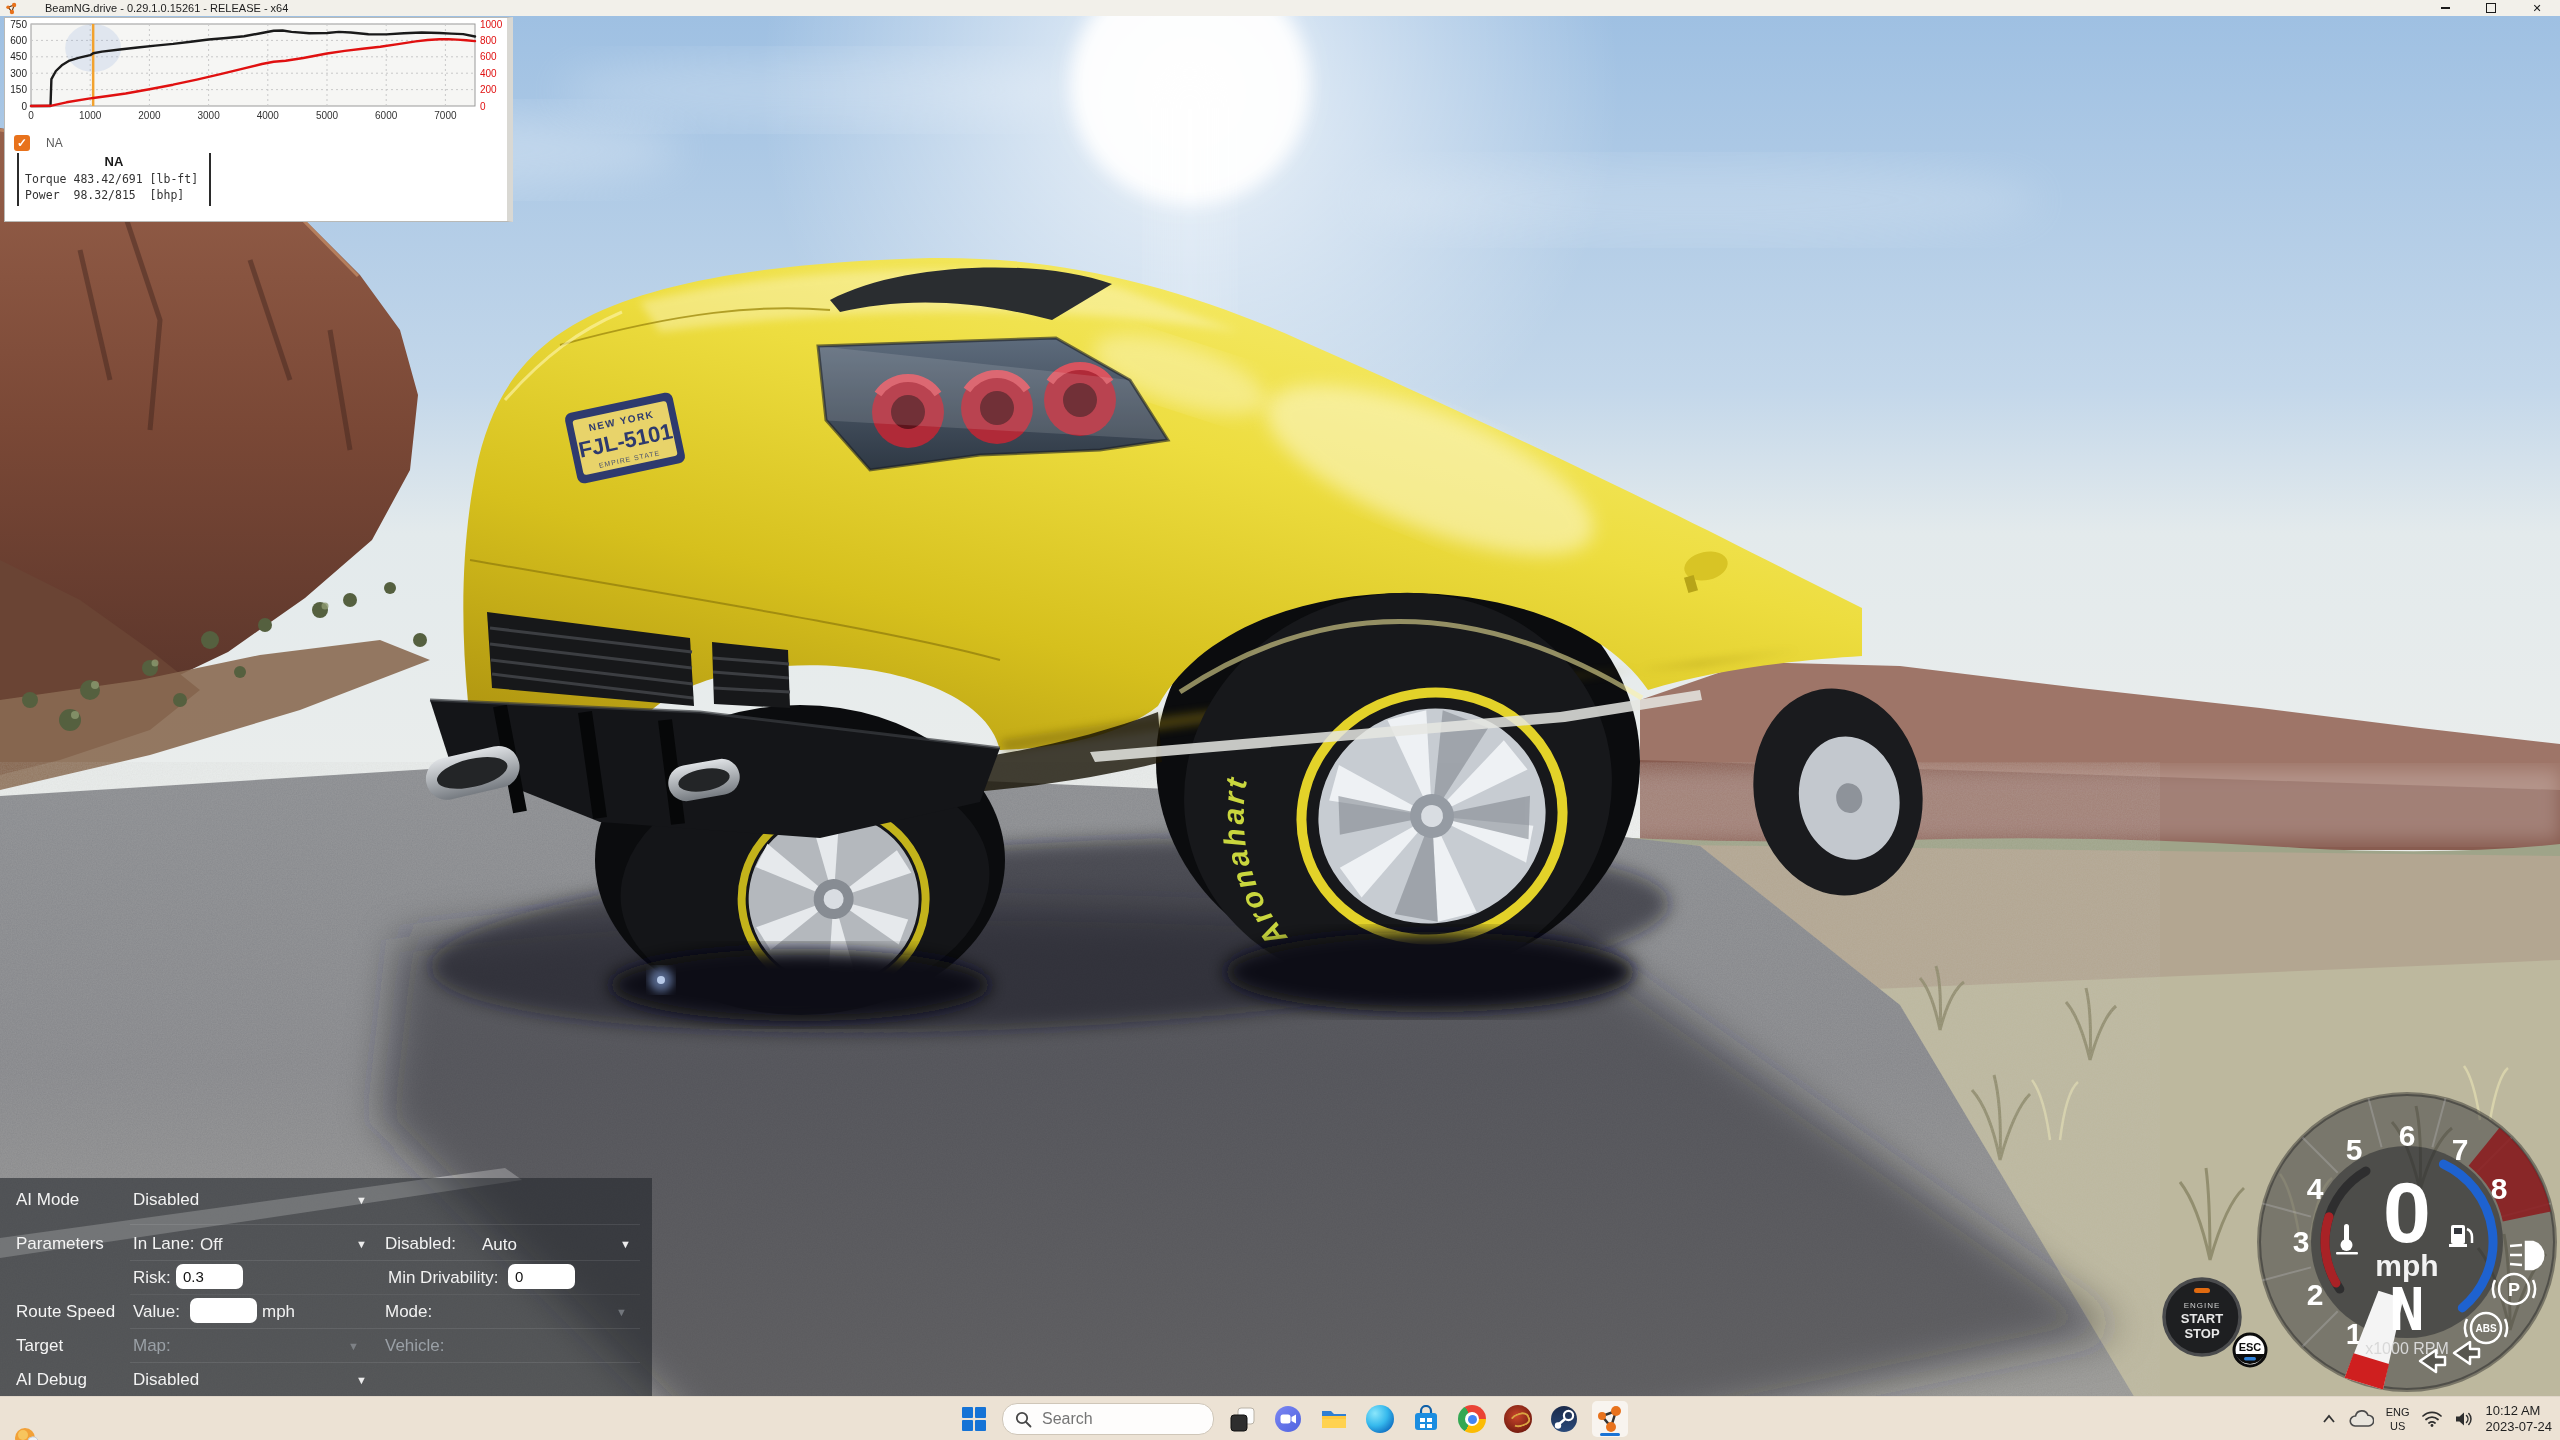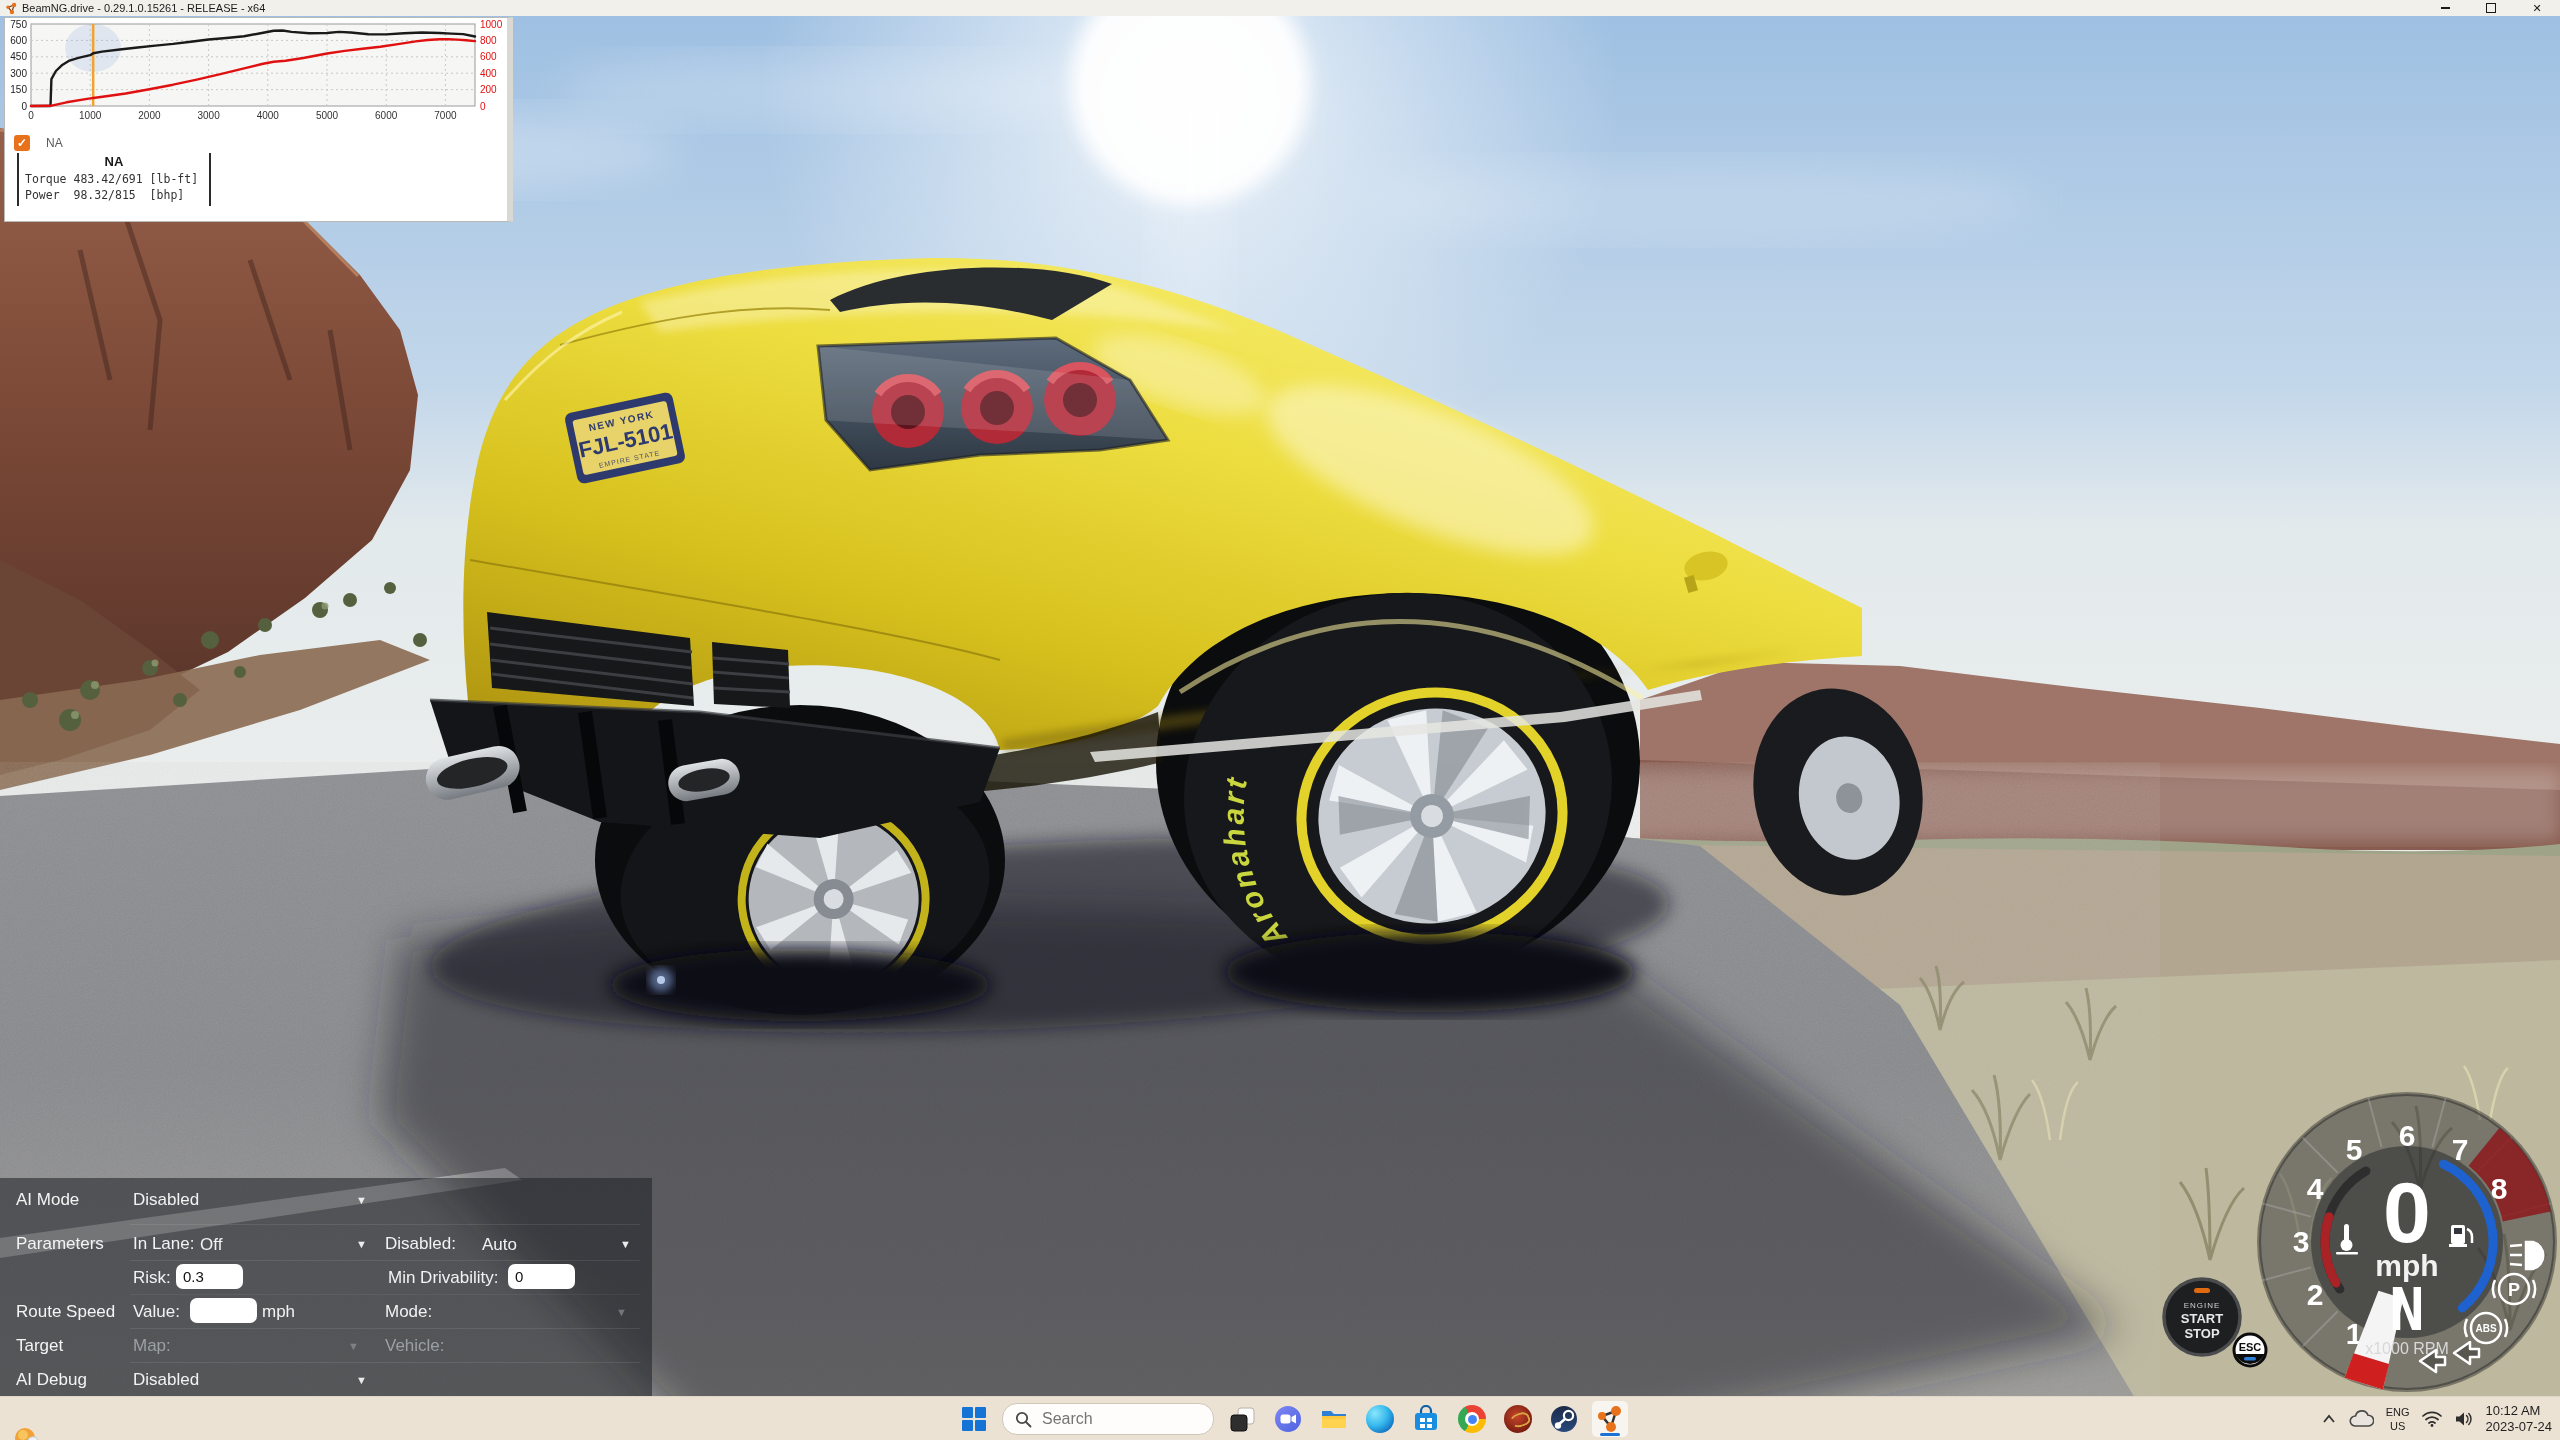--- a/index.html
+++ b/index.html
@@ -1,18 +1,18 @@
 <!DOCTYPE html>
 <html><head>
 <meta charset="utf-8">
 <style>
   html,body{margin:0;padding:0;background:#000;}
   #stage{position:relative;width:2560px;height:1440px;overflow:hidden;font-family:"Liberation Sans",sans-serif;}
   
-  #titlebar{position:absolute;left:0;top:0;width:2560px;height:16px;background:#f2f0ea;z-index:40;display:flex;align-items:center;}
+  #titlebar{position:absolute;left:0;top:0;width:2560px;height:16px;background:#f2f0ea;z-index:40;display:flex;align-items:center;gap:23px;}
   #titlebar .ttl{font-size:11px;color:#1c1c1c;margin-left:4px;white-space:nowrap;}
   .wbtns{position:absolute;right:0;top:0;height:16px;display:flex;z-index:41;}
   .wbtn{width:46px;height:16px;display:flex;align-items:center;justify-content:center;color:#1a1a1a;font-size:11px;}
   .min-glyph{width:9px;height:1.5px;background:#1a1a1a;}
   .max-glyph{width:8px;height:8px;border:1.3px solid #1a1a1a;}
   
   #scene{position:absolute;left:0;top:0;z-index:0;}
   
   #dyno{position:absolute;left:4px;top:17px;width:502px;height:203px;background:#ffffff;border:1px solid #b9b9b6;border-right:6px solid #d9d8d3;z-index:25;}
   #dyno-legend{display:flex;align-items:center;margin:3px 0 0 9px;}

